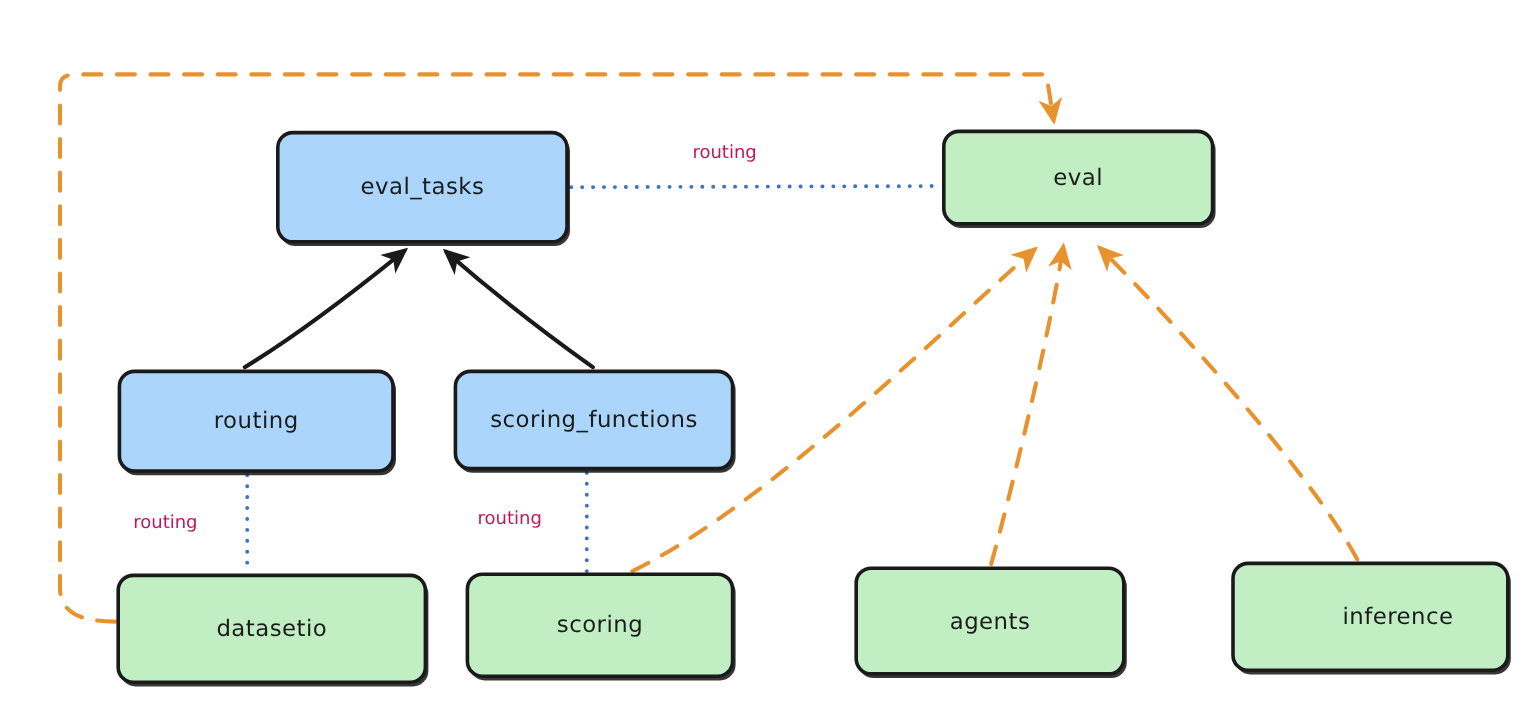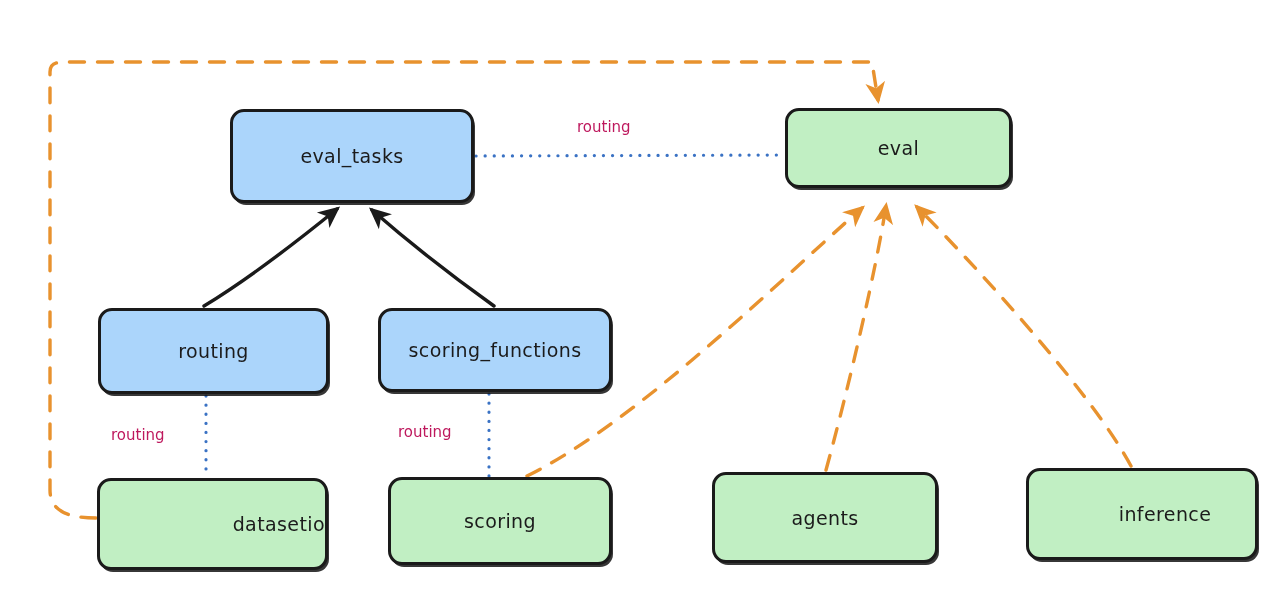--- a/index.html
+++ b/index.html
@@ -104,21 +104,21 @@
     </div>
 
     <div class="node blue" style="left:98px; top:308px; width:231px; height:86px;">
       <span class="node-label">routing</span>
     </div>
 
     <div class="node blue" style="left:378px; top:308px; width:234px; height:84px;">
       <span class="node-label">scoring_functions</span>
     </div>
 
-    <div class="node green" style="left:97px; top:478px; width:231px; height:92px;justify-content:flex-end;">
+    <div class="node green" style="left:97px; top:478px; width:259px; height:92px;">
       <span class="node-label">datasetio</span>
     </div>
 
     <div class="node green" style="left:388px; top:477px; width:224px; height:88px;text-align:right;">
       <span class="node-label">scoring</span>
     </div>
 
     <div class="node green" style="left:712px; top:472px; width:226px; height:91px;align-items:center;">
       <span class="node-label">agents</span>
     </div>

